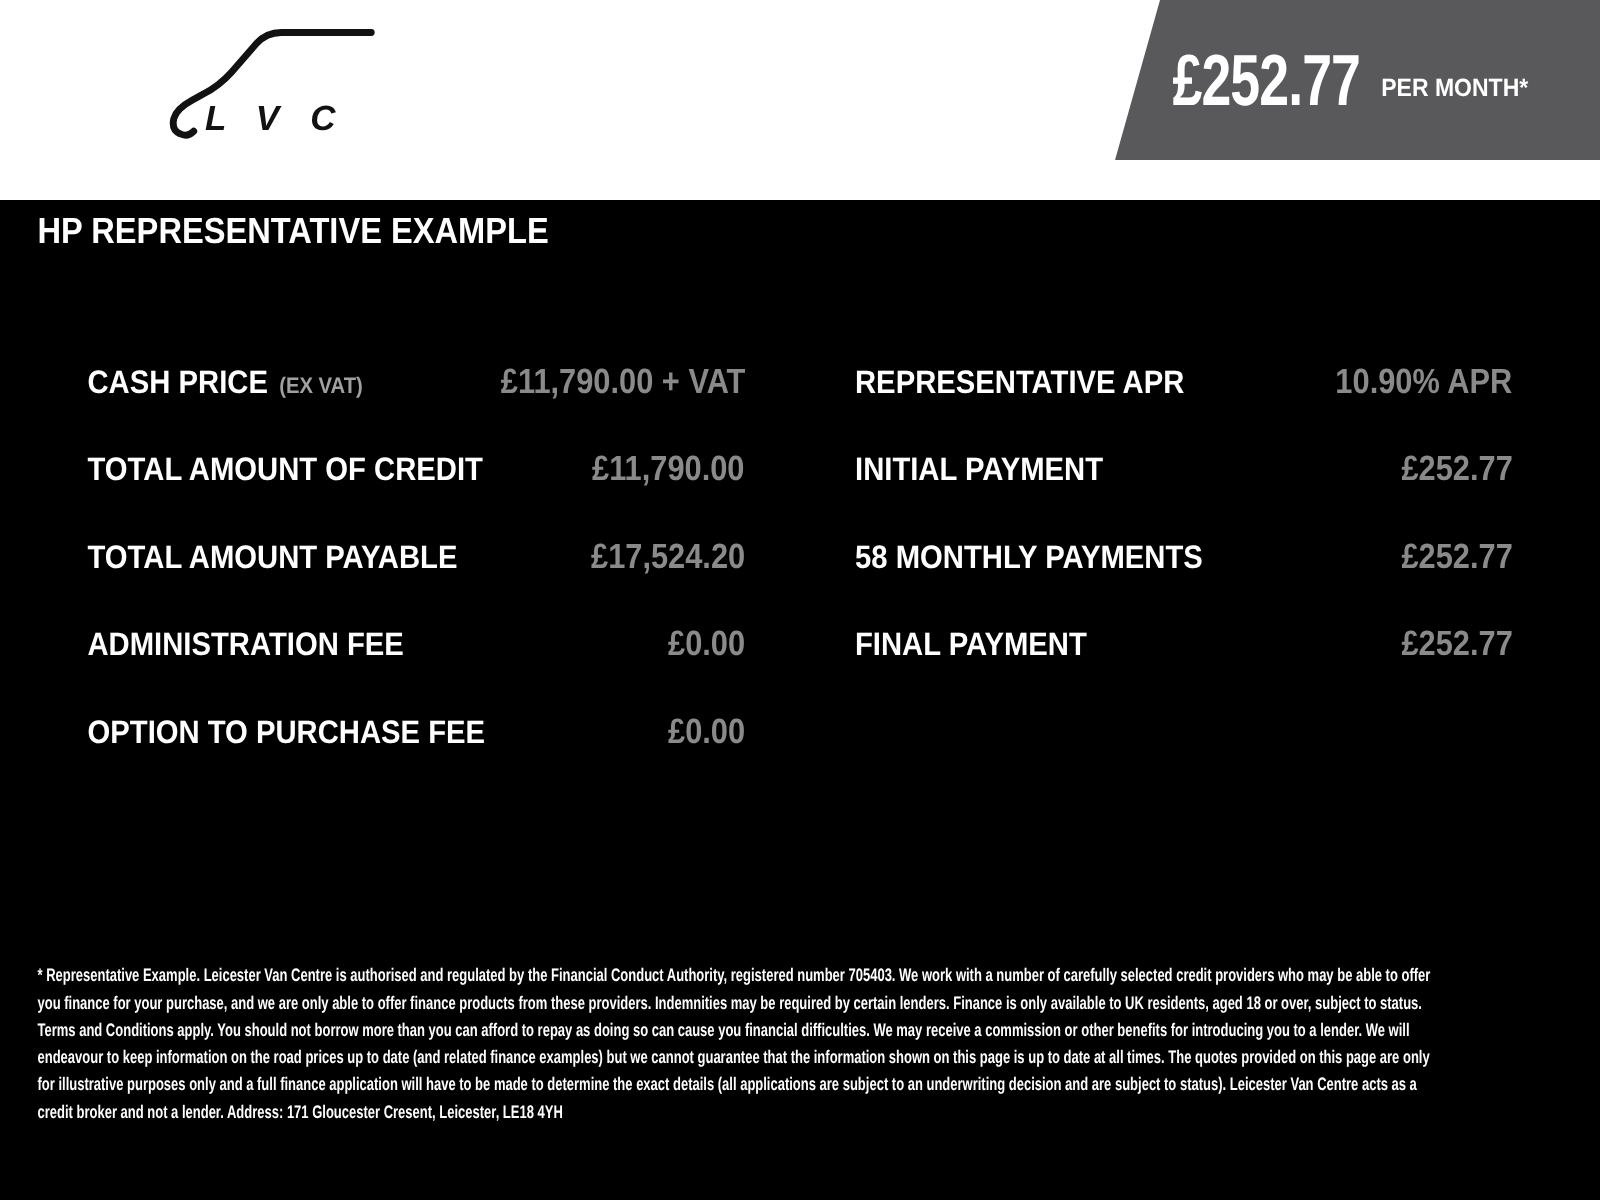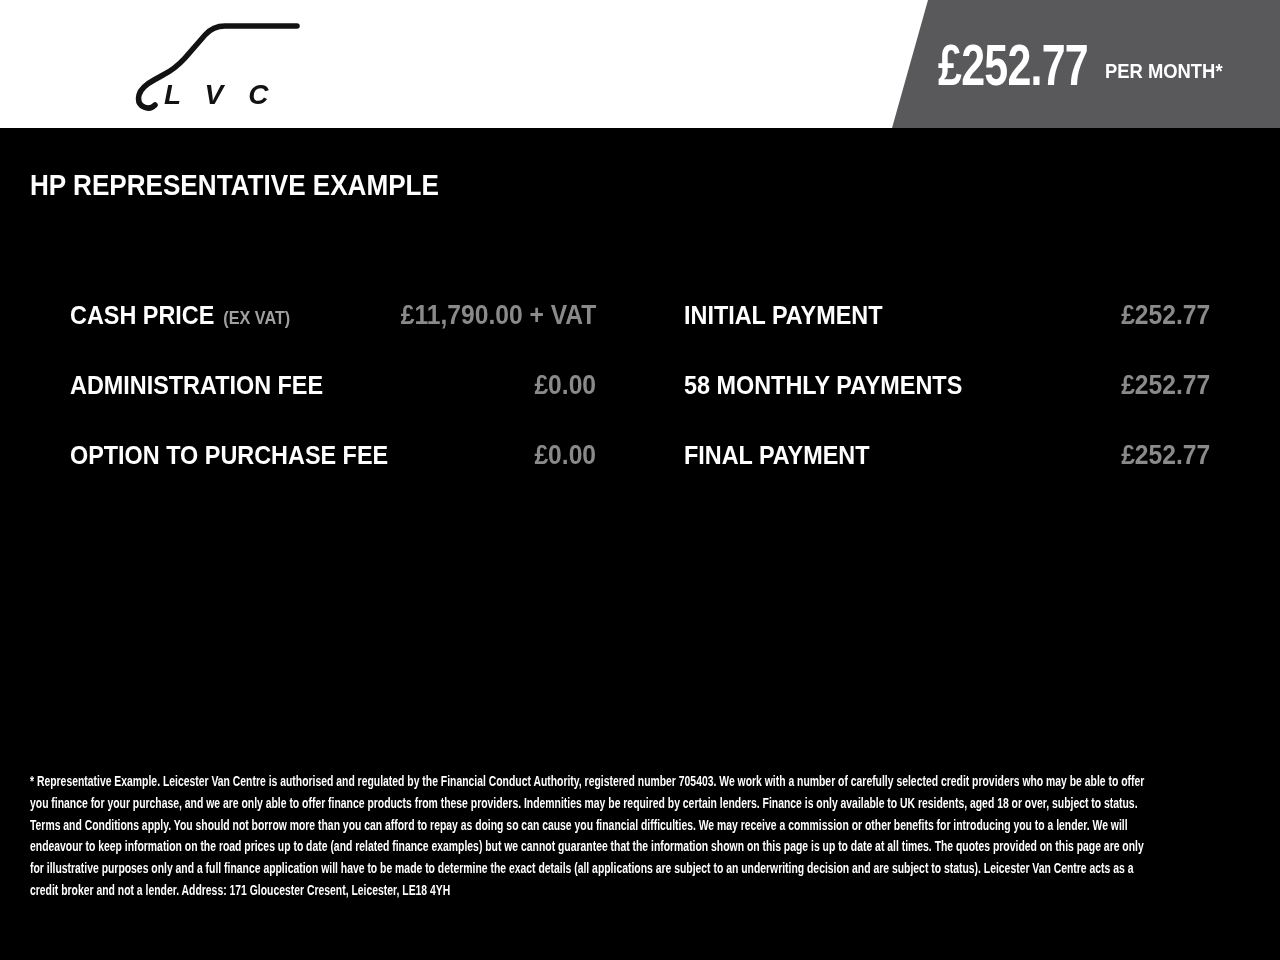--- a/index.html
+++ b/index.html
@@ -8,21 +8,21 @@
     background: #000000;
     font-family: "Liberation Sans", sans-serif;
     position: relative;
     overflow: hidden;
   }
 
   
   .header {
     position: absolute;
     top: 0; left: 0;
-    width: 1280px; height: 128px;
+    width: 1280px; height: 160px;
     background: #ffffff;
   }
   .logo {
     position: absolute;
     left: 100px; top: 8px;
     width: 220px; height: 112px;
   }
 
   
   .price-banner {
@@ -63,21 +63,21 @@
     font-weight: bold;
     font-size: 29px;
     transform: scaleX(0.9);
     transform-origin: 0 50%;
     white-space: nowrap;
   }
 
   
   .finance-table {
     position: absolute;
-    top: 280px; left: 70px;
+    top: 270px; left: 70px;
     width: 1140px;
     display: grid;
     grid-template-columns: 1fr 1fr;
     column-gap: 88px;
   }
   .finance-col { display: flex; flex-direction: column; }
   .finance-row {
     height: 70px;
     display: flex;
     justify-content: space-between;
@@ -138,30 +138,42 @@
 <div class="page-title">HP REPRESENTATIVE EXAMPLE</div>
 
 <div class="finance-table">
 
   <div class="finance-col">
     <div class="finance-row">
       <span class="finance-label"><span>CASH PRICE</span><span class="finance-sublabel">(EX VAT)</span></span>
       <span class="finance-value">£11,790.00 + VAT</span>
     </div>
     <div class="finance-row">
+      <span class="finance-label"><span>TOTAL AMOUNT OF CREDIT</span></span>
+      <span class="finance-value">£11,790.00</span>
+    </div>
+    <div class="finance-row">
+      <span class="finance-label"><span>TOTAL AMOUNT PAYABLE</span></span>
+      <span class="finance-value">£17,524.20</span>
+    </div>
+    <div class="finance-row">
       <span class="finance-label"><span>ADMINISTRATION FEE</span></span>
       <span class="finance-value">£0.00</span>
     </div>
     <div class="finance-row">
       <span class="finance-label"><span>OPTION TO PURCHASE FEE</span></span>
       <span class="finance-value">£0.00</span>
     </div>
   </div>
 
   <div class="finance-col">
+    <div class="finance-row">
+      <span class="finance-label"><span>REPRESENTATIVE APR</span></span>
+      <span class="finance-value">10.90% APR</span>
+    </div>
     <div class="finance-row">
       <span class="finance-label"><span>INITIAL PAYMENT</span></span>
       <span class="finance-value">£252.77</span>
     </div>
     <div class="finance-row">
       <span class="finance-label"><span>58 MONTHLY PAYMENTS</span></span>
       <span class="finance-value">£252.77</span>
     </div>
     <div class="finance-row">
       <span class="finance-label"><span>FINAL PAYMENT</span></span>

